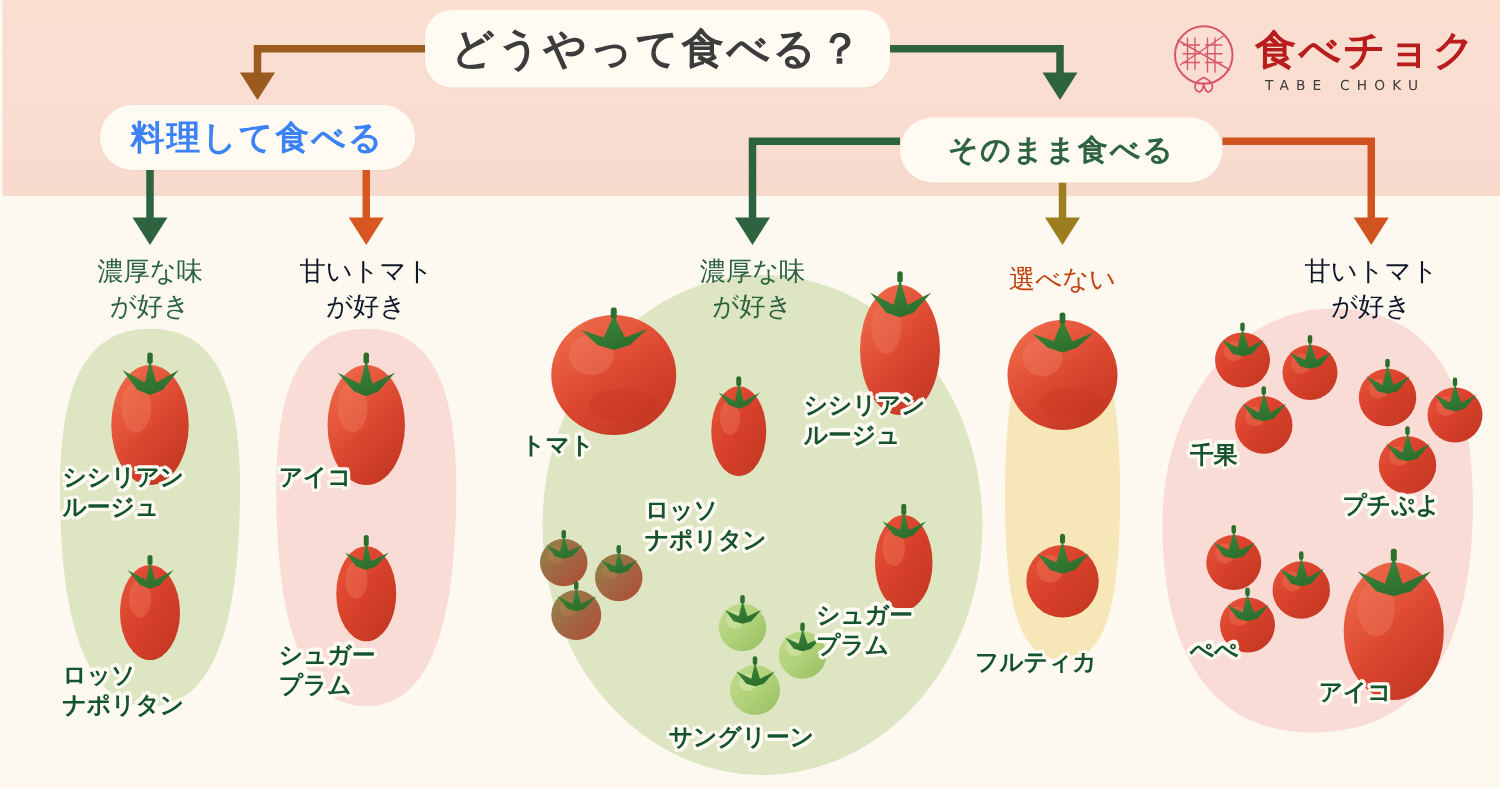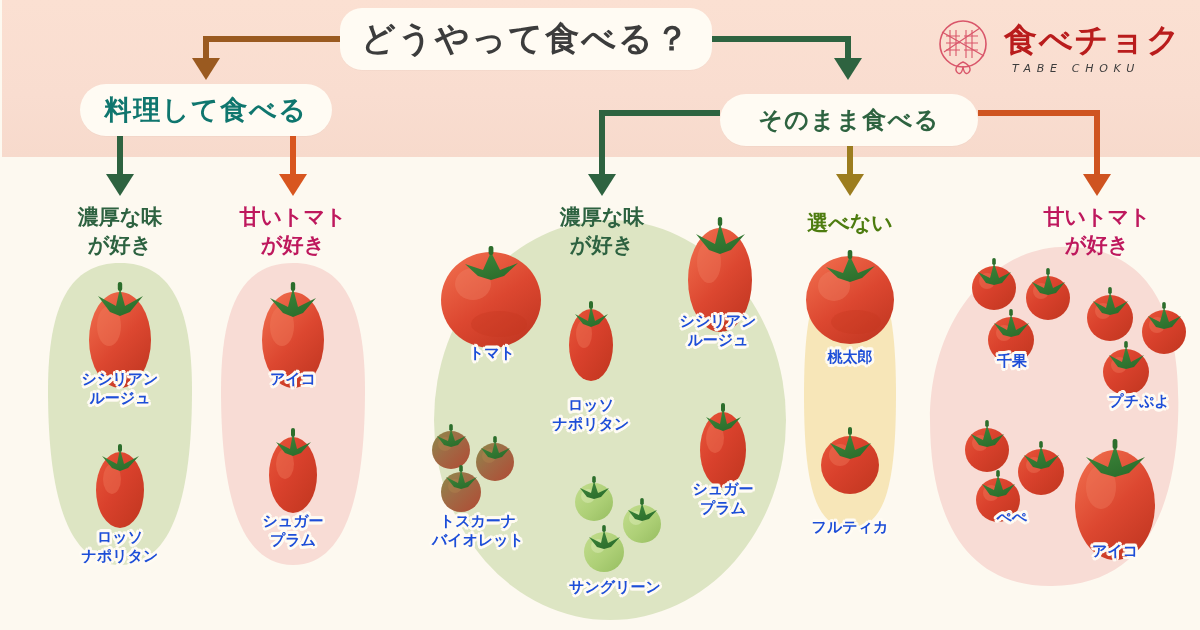--- a/index.html
+++ b/index.html
@@ -22,46 +22,46 @@
   svg.wires{position:absolute;left:0;top:0;width:1200px;height:630px;}
 
   
   .pill{position:absolute;background:#fffbf3;border-radius:40px;
         display:flex;align-items:center;justify-content:center;
         font-weight:700;letter-spacing:.06em;white-space:nowrap;
         box-shadow:0 1px 0 rgba(0,0,0,.02);}
   #pill-title{left:338px;top:8px;width:372px;height:62px;border-radius:22px;
         font-size:34px;color:#3c3c3c;}
   #pill-cook{left:78px;top:84px;width:252px;height:52px;border-radius:26px;
-        font-size:27px;color:#0f766e;}
+        font-size:27px;color:#3b82f6;}
   #pill-raw{left:718px;top:94px;width:258px;height:52px;border-radius:26px;
         font-size:24px;color:#2e6340;}
 
   
-  .colhead{position:absolute;text-align:center;font-weight:700;
+  .colhead{position:absolute;text-align:center;font-weight:400;
            font-size:21px;line-height:1.32;white-space:nowrap;}
   .colhead.green{color:#2d6240;}
-  .colhead.orange{color:#be185d;}
-  .colhead.olive{color:#4d7c0f;}
-
-  
-  .tlabel{position:absolute;text-align:center;font-weight:700;
-      font-size:15px;line-height:1.28;color:#1d4ed8;white-space:nowrap;
+  .colhead.orange{color:#0f172a;}
+  .colhead.olive{color:#c2410c;}
+
+  
+  .tlabel{position:absolute;text-align:left;font-weight:700;
+      font-size:19px;line-height:1.28;color:#14532d;white-space:nowrap;
       text-shadow:
         -2.6px 0 #fffbf3, 2.6px 0 #fffbf3, 0 -2.6px #fffbf3, 0 2.6px #fffbf3,
         -2px -2px #fffbf3, 2px -2px #fffbf3, -2px 2px #fffbf3, 2px 2px #fffbf3,
         -2.6px -1.3px #fffbf3, 2.6px 1.3px #fffbf3, 1.3px -2.6px #fffbf3, -1.3px 2.6px #fffbf3;}
 
   
   #logo{position:absolute;left:930px;top:14px;width:250px;height:70px;}
   #logo .seal{position:absolute;left:0;top:2px;width:62px;height:62px;}
   #logo .wordmark{position:absolute;left:72px;top:4px;font-size:33px;
       font-weight:700;color:#b91c1c;letter-spacing:.06em;white-space:nowrap;font-family:Liberation Mono, monospace;}
   #logo .romaji{position:absolute;left:80px;top:48px;font-size:11px;
-      color:#3c3c3c;letter-spacing:.52em;white-space:nowrap;font-style:italic;}
+      color:#3c3c3c;letter-spacing:.52em;white-space:nowrap;}
 </style>
 </head>
 <body>
 
 <div id="stage">
 
   <div class="band-top"></div>
   <div class="band-bottom"></div>
 
   <svg class="wires" viewBox="0 0 1200 630" aria-hidden="true">
@@ -342,35 +342,28 @@
     <div>トマト</div>
   </div>
   <div class="tlabel" style="left:514px;top:396px;width:150px;">
     <div>ロッソ</div>
     <div>ナポリタン</div>
   </div>
   <div class="tlabel" style="left:641px;top:312px;width:150px;">
     <div>シシリアン</div>
     <div>ルージュ</div>
   </div>
-  <div class="tlabel" style="left:396px;top:512px;width:160px;">
-    <div>トスカーナ</div>
-    <div>バイオレット</div>
-  </div>
   <div class="tlabel" style="left:533px;top:578px;width:160px;">
     <div>サングリーン</div>
   </div>
   <div class="tlabel" style="left:651px;top:480px;width:140px;">
     <div>シュガー</div>
     <div>プラム</div>
   </div>
 
-  <div class="tlabel" style="left:778px;top:348px;width:140px;">
-    <div>桃太郎</div>
-  </div>
   <div class="tlabel" style="left:778px;top:518px;width:140px;">
     <div>フルティカ</div>
   </div>
 
   <div class="tlabel" style="left:950px;top:352px;width:120px;">
     <div>千果</div>
   </div>
   <div class="tlabel" style="left:1072px;top:392px;width:130px;">
     <div>プチぷよ</div>
   </div>

